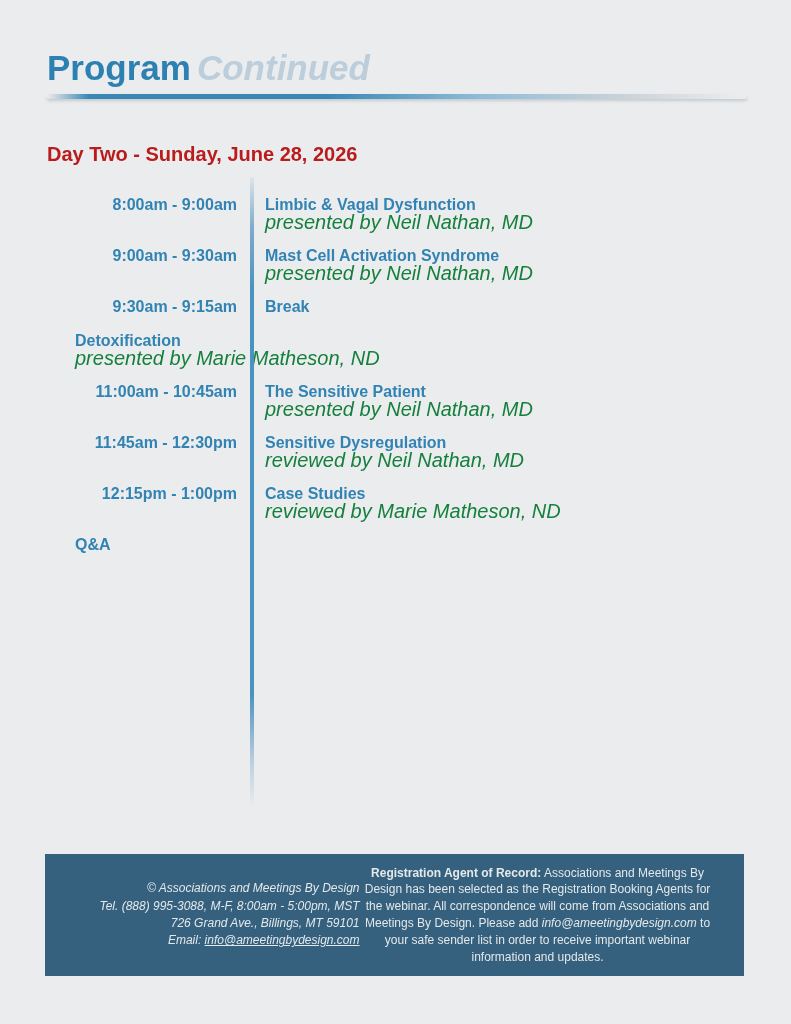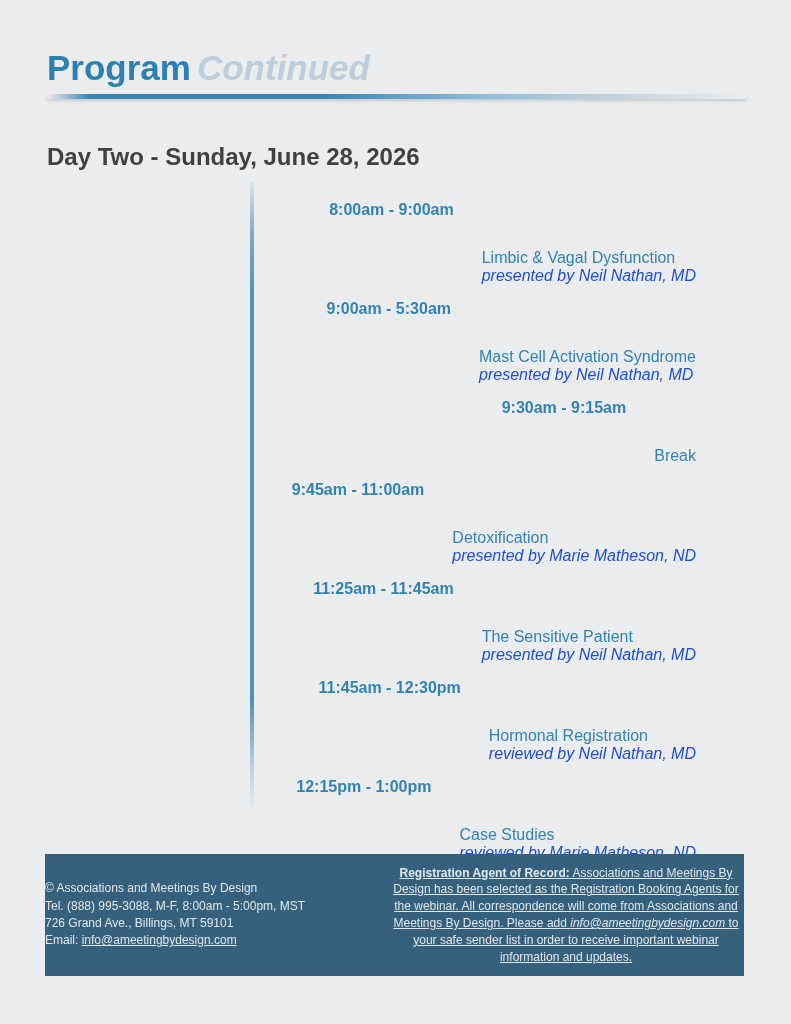--- a/index.html
+++ b/index.html
@@ -49,24 +49,24 @@
       #3a87b5 40%,
       #8fbcd8 62%,
       rgba(160,178,192,0.45) 82%,
       rgba(160,178,192,0) 99%);
     box-shadow: 0 2px 3px rgba(125,142,155,0.35);
   }
 
   
   .day-heading {
     margin: 44px 0 0 47px;
-    font-size: 24px;
+    font-size: 20px;
     line-height: 1.15;
     font-weight: bold;
-    color: #404040;
+    color: #b91c1c;
   }
 
   
   .schedule {
     position: relative;
     margin: 30px 0 0 47px;
   }
   .vline {
     position: absolute;
     left: 203px;
@@ -77,72 +77,70 @@
       rgba(120,165,200,0.10) 0%,
       rgba(90,150,192,0.75) 8%,
       #4a92bf 18%,
       #4a92bf 82%,
       rgba(120,165,200,0.40) 93%,
       rgba(120,165,200,0) 100%);
   }
   .row {
     display: flex;
     margin-bottom: 16px;
-    justify-content: flex-end;
   }
   .time {
     width: 190px;
     flex: 0 0 190px;
     text-align: right;
     font-size: 16px;
     line-height: 18px;
     font-weight: bold;
     color: #3183b4;
   }
   .session {
     margin-left: 28px;
   }
   .session-title {
     font-size: 16px;
     line-height: 18px;
-    font-weight: normal;
+    font-weight: bold;
     color: #3183b4;
-    margin-top: 48px;
   }
   .session-presenter {
-    font-size: 16px;
+    font-size: 20px;
     line-height: 17px;
     font-style: italic;
-    color: #1d4ed8;
+    color: #15803d;
   }
   .session-presenter:empty { display: none; }
 
   
   .footer {
     position: absolute;
     left: 45px;
     top: 854px;
     width: 699px;
     height: 122px;
     background: #35617e;
     color: #e3e8ea;
     display: flex;
     align-items: center;
   }
   .footer-left {
     flex: 0 0 45%;
-    text-align: left;
+    text-align: right;
     font-size: 12px;
     line-height: 1.45;
+    font-style: italic;
   }
   .footer-right {
     flex: 1;
     display: flex;
-    justify-content: flex-end;
-    text-decoration: underline;
+    justify-content: flex-start;
   }
   .footer-right p {
     margin: 0;
     max-width: 356px;
     text-align: center;
     font-size: 12px;
     line-height: 1.4;
   }
   .footer a {
     color: #e3e8ea;
@@ -168,55 +166,54 @@
 
     <div class="row">
       <div class="time">8:00am - 9:00am</div>
       <div class="session">
         <div class="session-title">Limbic &amp; Vagal Dysfunction</div>
         <div class="session-presenter">presented by Neil Nathan, MD</div>
       </div>
     </div>
 
     <div class="row">
-      <div class="time">9:00am - 5:30am</div>
+      <div class="time">9:00am - 9:30am</div>
       <div class="session">
         <div class="session-title">Mast Cell Activation Syndrome</div>
         <div class="session-presenter">presented by Neil Nathan, MD</div>
       </div>
     </div>
 
     <div class="row">
       <div class="time">9:30am - 9:15am</div>
       <div class="session">
         <div class="session-title">Break</div>
 
       </div>
     </div>
 
     <div class="row">
-      <div class="time">9:45am - 11:00am</div>
       <div class="session">
         <div class="session-title">Detoxification</div>
         <div class="session-presenter">presented by Marie Matheson, ND</div>
       </div>
     </div>
 
     <div class="row">
-      <div class="time">11:25am - 11:45am</div>
+      <div class="time">11:00am - 10:45am</div>
       <div class="session">
         <div class="session-title">The Sensitive Patient</div>
         <div class="session-presenter">presented by Neil Nathan, MD</div>
       </div>
     </div>
 
     <div class="row">
       <div class="time">11:45am - 12:30pm</div>
       <div class="session">
-        <div class="session-title">Hormonal Registration</div>
+        <div class="session-title">Sensitive Dysregulation</div>
         <div class="session-presenter">reviewed by Neil Nathan, MD</div>
       </div>
     </div>
 
     <div class="row">
       <div class="time">12:15pm - 1:00pm</div>
       <div class="session">
         <div class="session-title">Case Studies</div>
         <div class="session-presenter">reviewed by Marie Matheson, ND</div>
       </div>

